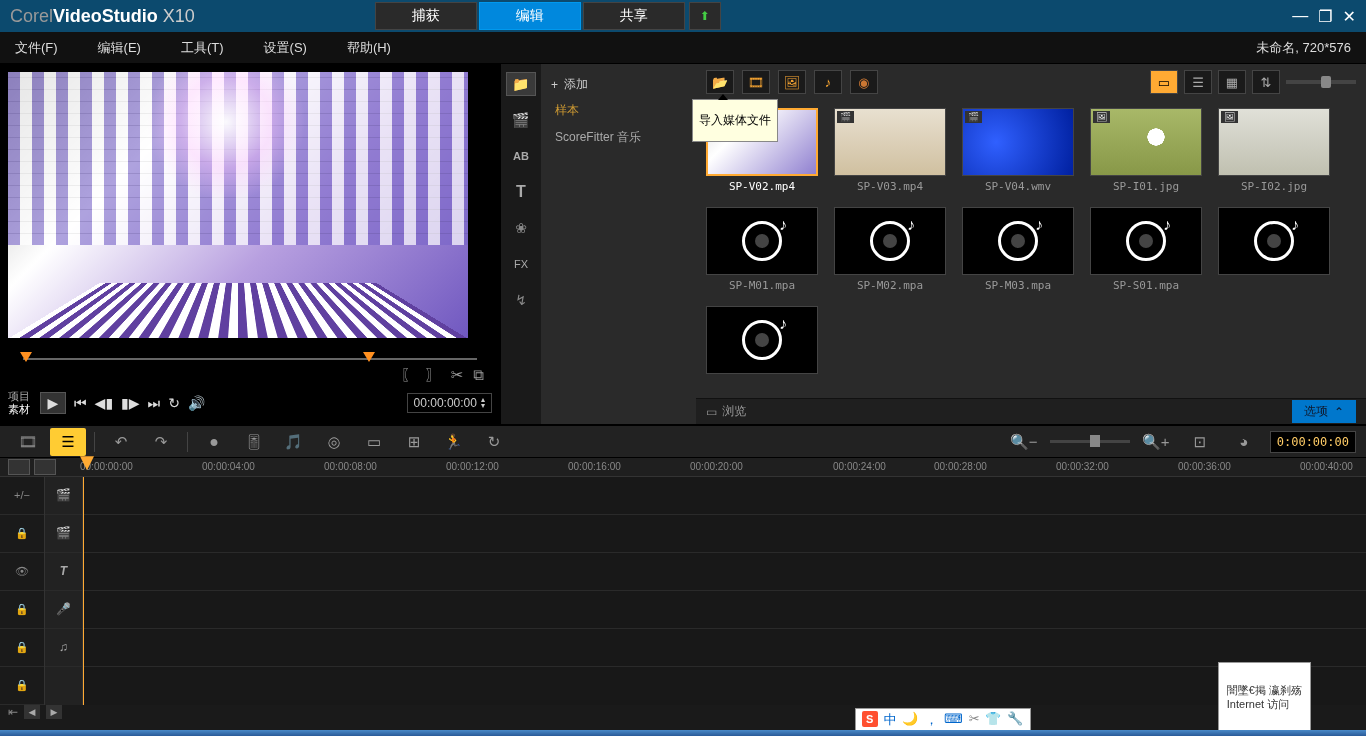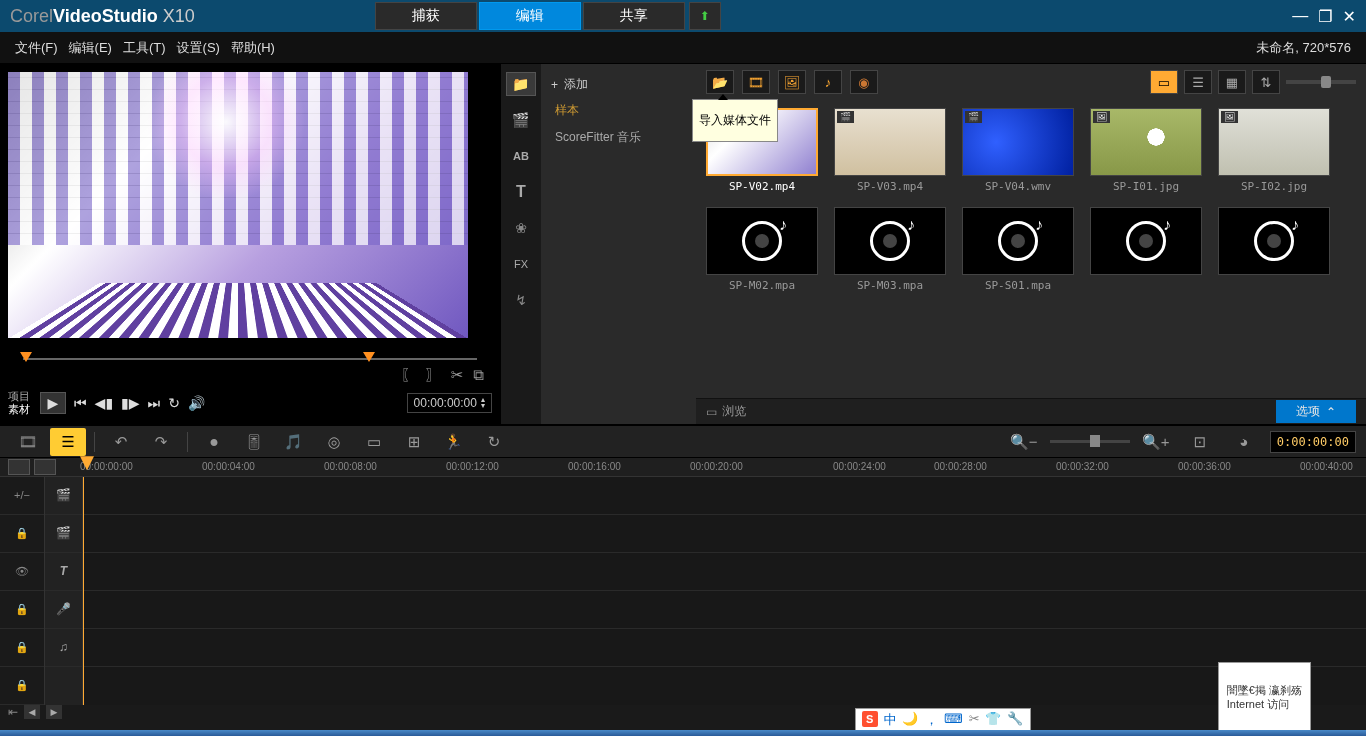--- a/index.html
+++ b/index.html
@@ -12,21 +12,21 @@
 .logo .vs { font-weight: bold; color: #fff; }
 .logo .x10 { font-weight: 300; color: #ccc; }
 .tabs-top { display: flex; margin-left: 180px; gap: 2px; }
 .tab-top { width: 102px; height: 28px; background: #2a2a2a; display: flex; align-items: center; justify-content: center; color: #fff; font-size: 14px; cursor: pointer; border: 1px solid #444; }
 .tab-top.active { background: #0088dd; border-color: #0099ee; }
 .tab-upload { width: 32px; height: 28px; background: #2a2a2a; display: flex; align-items: center; justify-content: center; border: 1px solid #444; margin-left: 2px; }
 .win-controls { margin-left: auto; display: flex; gap: 10px; color: #fff; font-size: 16px; }
 .win-controls span { cursor: pointer; }
 
 
-.menubar { height: 32px; background: #111; display: flex; align-items: center; padding: 0 15px; gap: 11px; border-bottom: 1px solid #000; }
+.menubar { height: 32px; background: #111; display: flex; align-items: center; padding: 0 15px; gap: 40px; border-bottom: 1px solid #000; }
 .menubar span { color: #ddd; font-size: 13px; cursor: pointer; }
 .project-info { margin-left: auto; color: #ccc; font-size: 13px; }
 
 
 .main { height: 360px; display: flex; background: #1f1f1f; }
 .preview-panel { width: 500px; background: #000; padding: 8px; display: flex; flex-direction: column; }
 .preview-screen { width: 460px; height: 270px; background: linear-gradient(135deg, #aaa 0%, #fff 30%, #b8a0e0 60%, #7058c0 100%); position: relative; overflow: hidden; }
 .grid-floor { position: absolute; bottom: 0; left: 0; right: 0; height: 60%; background: repeating-linear-gradient(90deg, #fff 0 10px, #6040a0 10px 20px), repeating-linear-gradient(0deg, transparent 0 9px, rgba(0,0,0,0.3) 9px 10px); transform: perspective(200px) rotateX(55deg); transform-origin: bottom; }
 .grid-wall { position: absolute; top: 0; left: 0; right: 0; height: 65%; background: repeating-linear-gradient(90deg, rgba(120,100,200,0.6) 0 12px, rgba(255,255,255,0.7) 12px 24px), repeating-linear-gradient(0deg, transparent 0 11px, rgba(0,0,0,0.2) 11px 12px); }
 .glow { position: absolute; top: -30px; left: 30%; width: 160px; height: 160px; background: radial-gradient(circle, rgba(255,255,255,0.95) 0%, rgba(255,200,255,0.4) 40%, transparent 70%); }
@@ -80,21 +80,21 @@
 .thumb-i01::after { content: ''; position: absolute; left: 45px; top: 8px; width: 40px; height: 40px; background: radial-gradient(circle, #fff 0%, #fff 30%, transparent 31%); border-radius: 50%; }
 .thumb-i02 { background: linear-gradient(180deg, #e0e0d8 0%, #c0c0b0 100%); }
 .thumb-i03 { background: linear-gradient(180deg, #d0b088 0%, #b08860 100%); }
 .thumb-audio { background: #000; display: flex; align-items: center; justify-content: center; }
 .audio-icon { width: 40px; height: 40px; border: 3px solid #fff; border-radius: 50%; position: relative; }
 .audio-icon::after { content: '♪'; position: absolute; right: -8px; top: -8px; color: #fff; font-size: 16px; }
 .audio-icon::before { content: ''; position: absolute; left: 50%; top: 50%; transform: translate(-50%,-50%); width: 14px; height: 14px; background: #444; border-radius: 50%; }
 
 .lib-footer { height: 26px; background: #1f1f1f; display: flex; align-items: center; padding: 0 10px; border-top: 1px solid #111; }
 .lib-footer-btn { display: flex; align-items: center; gap: 5px; color: #999; font-size: 12px; cursor: pointer; }
-.options-btn { margin-left: auto; background: #0077cc; color: #e5e5e5; padding: 3px 20px; font-size: 12px; display: flex; align-items: center; gap: 6px; cursor: pointer; }
+.options-btn { margin-left: auto; background: #0077cc; color: #0f172a; padding: 3px 12px; font-size: 12px; display: flex; align-items: center; gap: 6px; cursor: pointer; }
 
 
 .timeline-area { height: 296px; background: #1a1a1a; border-top: 2px solid #000; display: flex; flex-direction: column; }
 .timeline-toolbar { height: 38px; background: #222; display: flex; align-items: center; padding: 0 10px; gap: 4px; border-bottom: 1px solid #000; }
 .tl-btn { width: 36px; height: 28px; display: flex; align-items: center; justify-content: center; cursor: pointer; color: #999; font-size: 15px; }
 .tl-btn.active { background: #ffcc33; color: #000; border-radius: 2px; }
 .tl-sep { width: 1px; height: 20px; background: #444; margin: 0 4px; }
 .tl-zoom { margin-left: auto; display: flex; align-items: center; gap: 8px; }
 .tl-slider { width: 80px; height: 3px; background: #444; position: relative; }
 .tl-slider-thumb { position: absolute; left: 40px; top: -5px; width: 10px; height: 12px; background: #888; }
@@ -257,20 +257,26 @@
             <div class="lib-thumb thumb-i01">
               <div class="lib-badge">🖼</div>
             </div>
             <div class="lib-filename">SP-I01.jpg</div>
           </div>
           <div class="lib-item">
             <div class="lib-thumb thumb-i02">
               <div class="lib-badge">🖼</div>
             </div>
             <div class="lib-filename">SP-I02.jpg</div>
+          </div>
+          <div class="lib-item">
+            <div class="lib-thumb thumb-audio">
+              <div class="audio-icon"></div>
+            </div>
+            <div class="lib-filename">SP-M01.mpa</div>
           </div>
           <div class="lib-item">
             <div class="lib-thumb thumb-audio">
               <div class="audio-icon"></div>
             </div>
             <div class="lib-filename">SP-M02.mpa</div>
           </div>
           <div class="lib-item">
             <div class="lib-thumb thumb-audio">
               <div class="audio-icon"></div>

